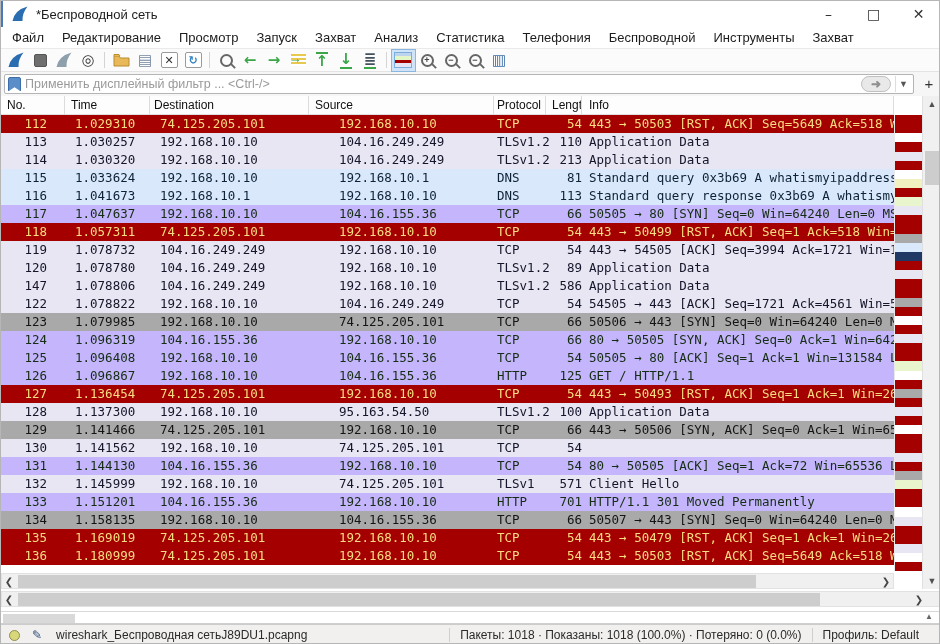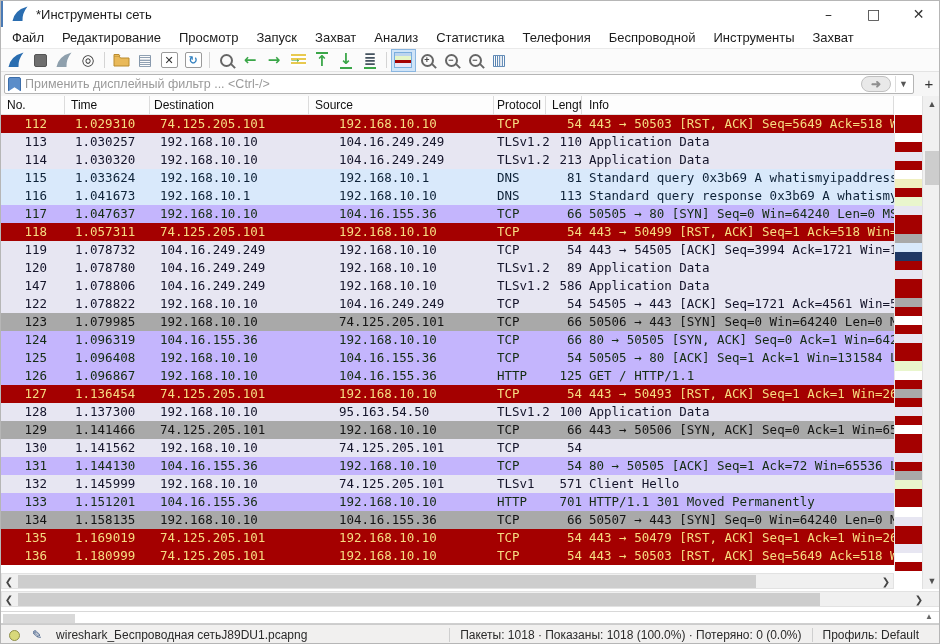--- a/index.html
+++ b/index.html
@@ -114,21 +114,21 @@
 </style>
 </head>
 <body>
 
 <div id="win">
 
   <div id="titlebar">
     <svg class="app-icon fin-svg" viewBox="0 0 18 18">
       <path d="M1.5 16 Q3.5 5 16.5 1.5 Q11 8.5 11.5 16 Z" fill="#2a6db0"></path>
     </svg>
-    <span class="title">*Инструменты сеть</span>
+    <span class="title">*Беспроводной сеть</span>
     <div id="win-buttons">
       <div class="win-btn">–</div>
       <div class="win-btn">□</div>
       <div class="win-btn">✕</div>
     </div>
   </div>
 
   <div id="menubar">
       <div class="menu-item">Файл</div>
       <div class="menu-item">Редактирование</div>

